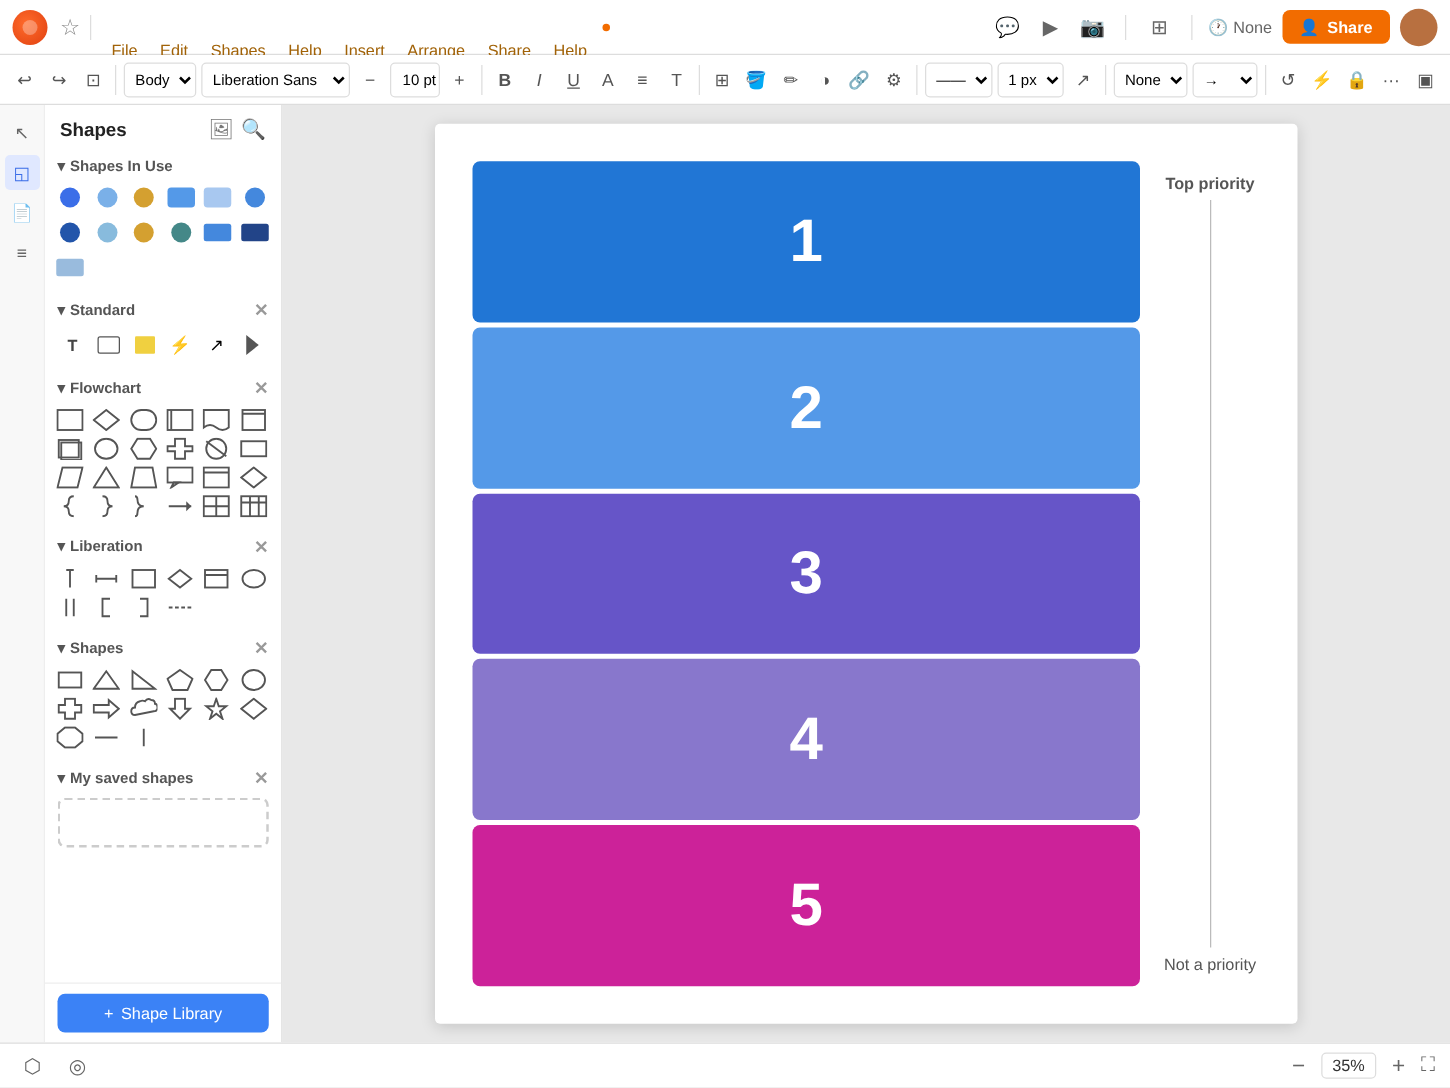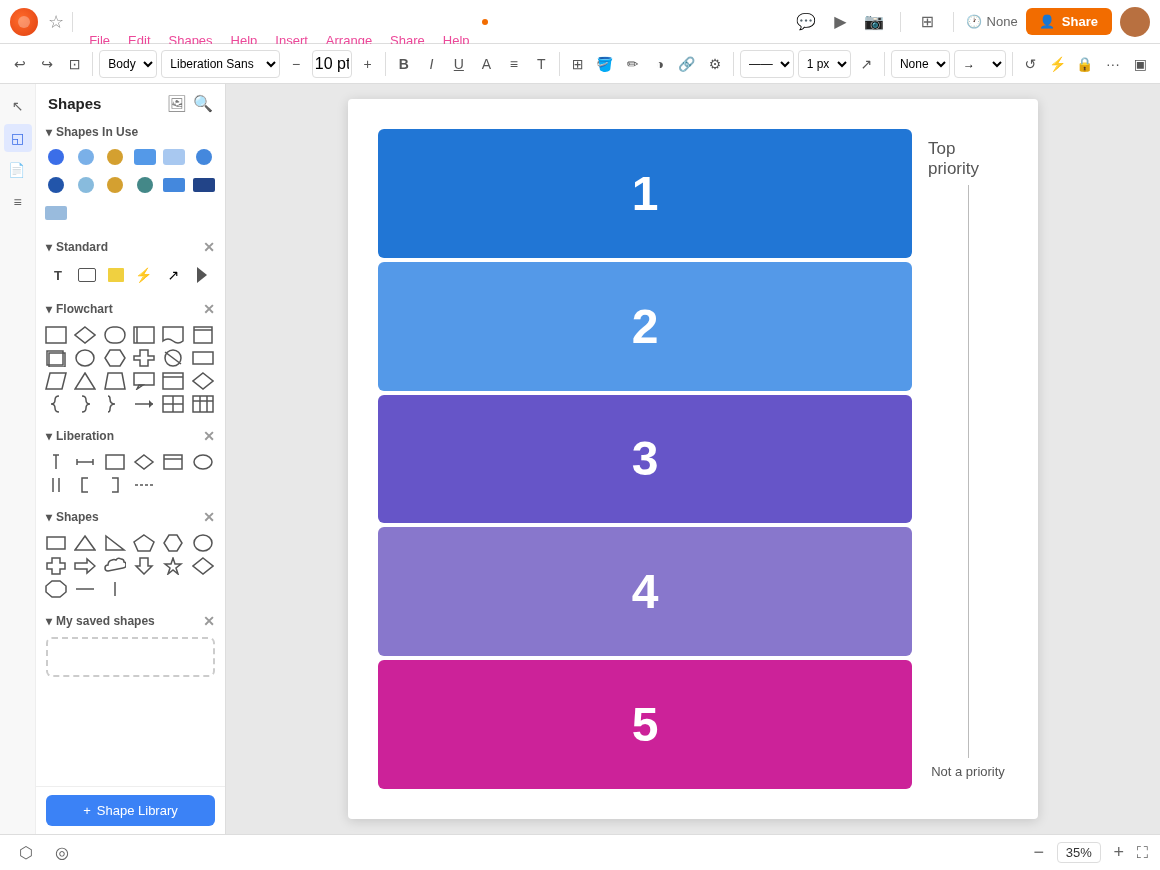--- a/index.html
+++ b/index.html
@@ -19,21 +19,21 @@
     .menu-logo {
       width: 28px; height: 28px;
       background: radial-gradient(circle at 40% 40%, #ff6b2b, #e04010);
       border-radius: 50%;
       display: flex; align-items: center; justify-content: center;
       margin-right: 6px;
       flex-shrink: 0;
     }
     .menu-logo::after { content: ''; width: 12px; height: 12px; background: white; border-radius: 50%; opacity: 0.3; }
     .menu-items { display: flex; gap: 2px; align-items: center; }
-    .menu-item { padding: 4px 8px; font-size: 13px; color: #ec4899; cursor: pointer; border-radius: 4px; margin-top: 37px; }
+    .menu-item { padding: 4px 8px; font-size: 13px; color: #a16207; cursor: pointer; border-radius: 4px; margin-top: 37px; }
     .menu-sep { width: 1px; height: 20px; background: #ddd; margin: 0 4px; }
     .menu-right { margin-left: auto; display: flex; align-items: center; gap: 8px; }
     .star-btn { font-size: 18px; color: #888; cursor: pointer; }
     .saved-area { display: flex; align-items: center; gap: 4px; font-size: 13px; color: #666; }
     .share-btn {
       background: #f26c00;
       color: white; border: none; border-radius: 6px;
       padding: 6px 14px; font-size: 13px; font-weight: bold; cursor: pointer;
       display: flex; align-items: center; gap: 6px;
     }
@@ -51,21 +51,21 @@
       align-items: center;
       padding: 0 8px;
       gap: 4px;
       flex-shrink: 0;
     }
     .tb-select { height: 28px; border: 1px solid #ddd; border-radius: 4px; background: white; font-size: 12px; padding: 0 4px; cursor: pointer; }
     .tb-sep { width: 1px; height: 24px; background: #ddd; margin: 0 2px; }
     .tb-icon { width: 28px; height: 28px; display: flex; align-items: center; justify-content: center; border-radius: 4px; cursor: pointer; font-size: 14px; color: #555; }
     .tb-bold { font-weight: bold; }
     .tb-italic { font-style: italic; }
-    .tb-number { width: 40px; height: 28px; border: 1px solid #ddd; border-radius: 4px; font-size: 16px; text-align: left; padding: 0 2px; }
+    .tb-number { width: 40px; height: 28px; border: 1px solid #ddd; border-radius: 4px; font-size: 12px; text-align: right; padding: 0 2px; }
 
     
     .main-layout {
       display: flex;
       flex: 1;
       overflow: hidden;
     }
 
     
     .sidebar {
@@ -252,21 +252,21 @@
     .bar-5 { background: #cc2299; }
 
     .priority-scale {
       width: 80px;
       display: flex;
       flex-direction: column;
       align-items: center;
       justify-content: space-between;
       padding: 10px 0;
     }
-    .priority-top { font-size: 17px; color: #555; font-weight: 400; }
+    .priority-top { font-size: 13px; color: #555; font-weight: 700; }
     .priority-line { width: 1px; flex: 1; background: #bbb; margin: 6px 0; }
     .priority-bottom { font-size: 13px; color: #555; font-weight: 500; }
 
     
     .bottom-bar {
       height: 36px;
       background: #fff;
       border-top: 1px solid #ddd;
       display: flex;
       align-items: center;

